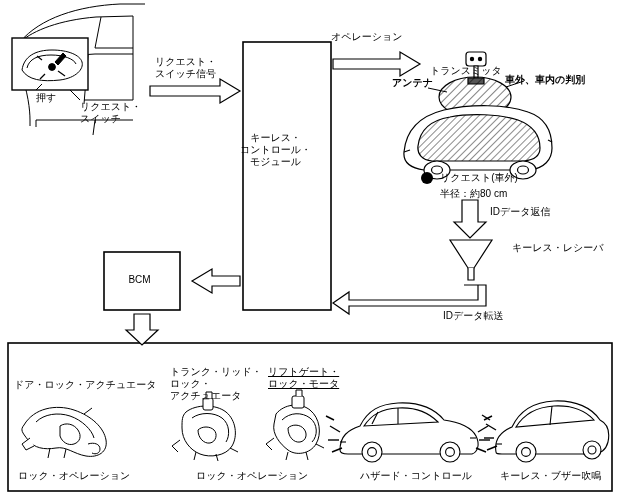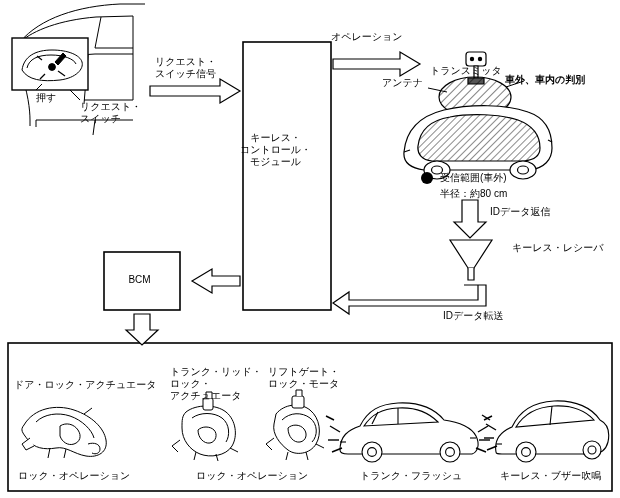--- a/index.html
+++ b/index.html
@@ -228,39 +228,39 @@
 
   </svg>
 
   <div class="lbl" style="left:36px;top:92px;">押す</div>
   <div class="lbl" style="left:80px;top:101px;">リクエスト・
 スイッチ</div>
   <div class="lbl" style="left:155px;top:56px;">リクエスト・
 スイッチ信号</div>
   <div class="lbl" style="left:331px;top:31px;">オペレーション</div>
   <div class="lbl" style="left:430px;top:38px;margin-top:27px;">トランスミッタ</div>
-  <div class="lbl" style="left:382px;top:77px;">アンテナ</div>
+  <div class="lbl" style="left:392px;top:77px;font-weight:bold;">アンテナ</div>
   <div class="lbl" style="left:505px;top:74px;font-weight:bold;">車外、車内の判別</div>
-  <div class="lbl" style="left:440px;top:172px;">受信範囲(車外)</div>
+  <div class="lbl" style="left:440px;top:172px;">リクエスト(車外)</div>
   <div class="lbl" style="left:440px;top:188px;">半径：約80 cm</div>
   <div class="lbl" style="left:490px;top:206px;">IDデータ返信</div>
   <div class="lbl" style="left:512px;top:242px;text-align:right;">キーレス・レシーバ</div>
   <div class="lbl" style="left:443px;top:310px;text-align:right;">IDデータ転送</div>
 
   <div class="lbl ctr" style="left:243px;top:132px;width:65px;text-align:center;">キーレス・
 コントロール・
 モジュール</div>
 
   <div class="lbl ctr" style="left:104px;top:274px;width:71px;text-align:center;">BCM</div>
 
   <div class="lbl" style="left:170px;top:366px;">トランク・リッド・
 ロック・
 アクチュエータ</div>
   <div class="lbl" style="left:14px;top:379px;">ドア・ロック・アクチュエータ</div>
-  <div class="lbl" style="left:268px;top:366px;">リフトゲート・
+  <div class="lbl" style="left:268px;top:366px;text-decoration:underline;">リフトゲート・
 ロック・モータ</div>
 
   <div class="lbl" style="left:18px;top:470px;">ロック・オペレーション</div>
   <div class="lbl" style="left:196px;top:470px;">ロック・オペレーション</div>
-  <div class="lbl" style="left:360px;top:470px;">トランク・フラッシュ</div>
+  <div class="lbl" style="left:360px;top:470px;">ハザード・コントロール</div>
   <div class="lbl" style="left:500px;top:470px;">キーレス・ブザー吹鳴</div>
 
 </div>
 
 </body></html>

